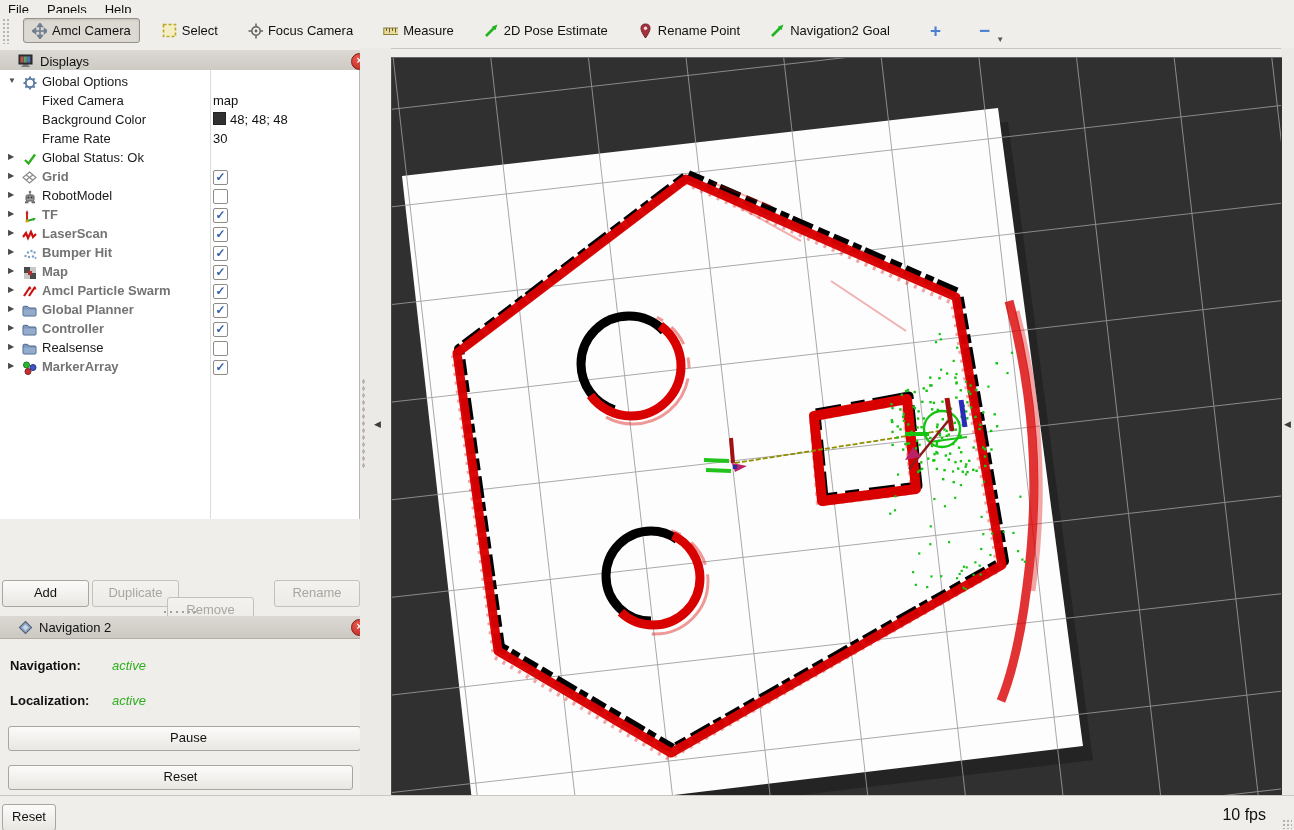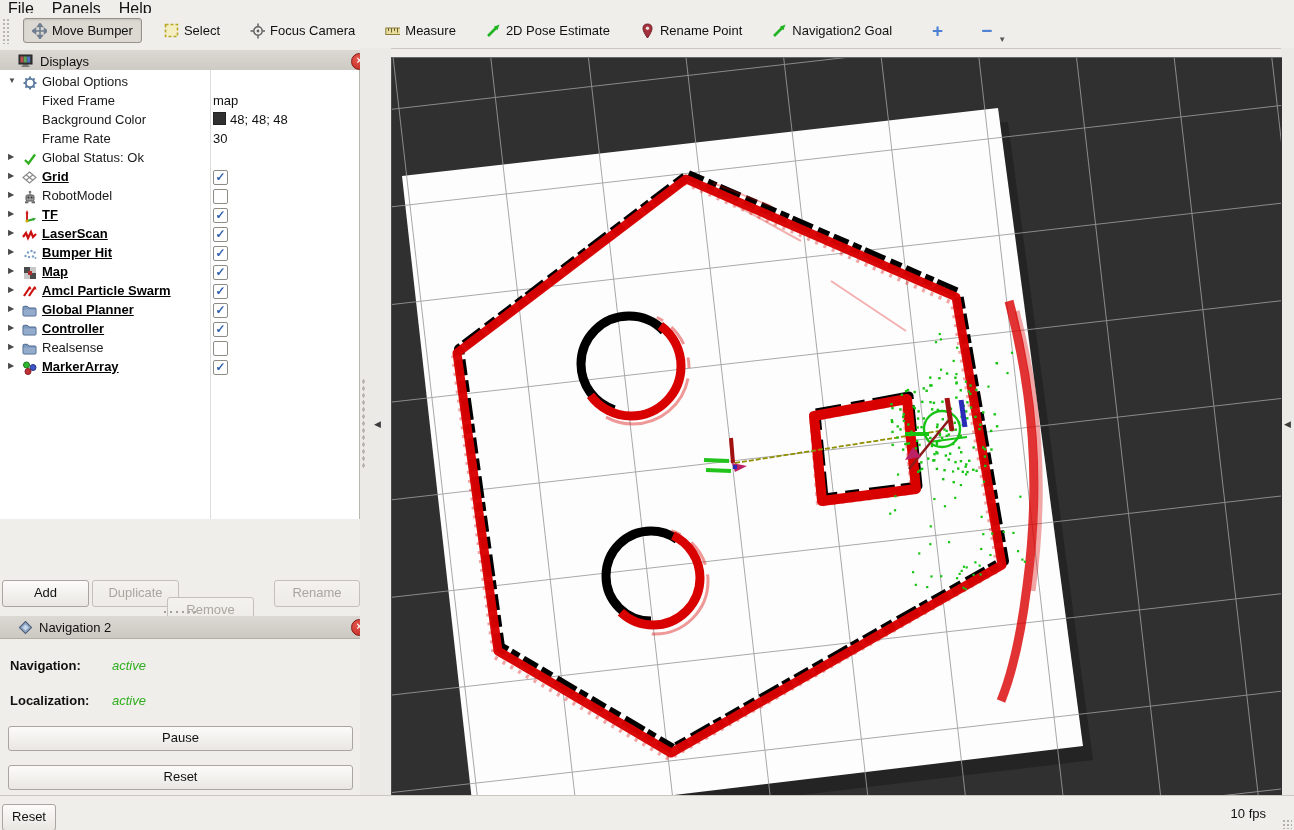--- a/index.html
+++ b/index.html
@@ -1,21 +1,21 @@
 <!DOCTYPE html>
 <html style="--c-bg: #303030; --c-map: #fdfdfd; --c-grid: #9a9a9a; --c-laser: #d90000; --c-wall: #000000; --c-part: #17c414; --c-path: #8f8f00; --c-pose-red: #a31010; --c-pose-blue: #2a2ab8; --c-axgreen: #22c41c; --c-axmag: #bb2266;"><head>
 <meta charset="utf-8">
 <style>
   html,body{margin:0;padding:0;}
   body{width:1294px;height:830px;position:relative;overflow:hidden;
        background:#f0eeea;font-family:"Liberation Sans",sans-serif;color:#1a1a1a;
        -webkit-font-smoothing:antialiased;}
   
   #menubar{position:absolute;left:0;top:0;width:100%;height:13px;overflow:hidden;background:#f0eeea;}
-  .menu-item{display:inline-block;margin:-3px 10px 0 8px;font-size:16px;color:#111;}
+  .menu-item{display:inline-block;margin:-3px 10px 0 8px;font-size:13px;color:#111;}
   
   #toolbar{position:absolute;left:0;top:13px;width:100%;height:35px;background:#f0eeea;
            border-bottom:1px solid #c9c5bf;display:flex;align-items:center;}
   #tb-handle{width:7px;height:26px;margin-left:2px;
      background-image:radial-gradient(#b9b5af 1px, transparent 1.2px);background-size:4px 4px;}
   .tool{display:flex;align-items:center;gap:5px;font-size:13px;color:#111;
         padding:4px 8px;margin-left:14px;border-radius:3px;white-space:nowrap;}
   .tool.active{background:#dcd8d2;border:1px solid #96918a;box-shadow:inset 0 1px 2px rgba(0,0,0,.12);}
   .tool .ticon-box{width:15px;height:15px;display:inline-flex;align-items:center;justify-content:center;}
   .zoombtn{font-size:19px;font-weight:bold;color:#4b80d2;margin-left:26px;padding:0 6px;position:relative;}
@@ -31,21 +31,21 @@
             color:#fff;font-size:10px;line-height:14px;text-align:center;font-weight:bold;}
   #tree{position:absolute;left:0;top:22px;width:359px;height:449px;background:#fff;
         border-right:1px solid #b9b5af;}
   #colsep{position:absolute;left:210px;top:0;width:1px;height:449px;background:#dcdcdc;}
   .trow{position:absolute;left:0;width:359px;height:19px;font-size:13px;display:flex;align-items:center;}
   .trow .arr{position:absolute;left:8px;top:3px;font-size:8px;color:#4a4a4a;}
   .trow .ricon{position:absolute;left:22px;top:2px;width:15px;height:15px;display:inline-flex;
                align-items:center;justify-content:center;}
   .trow .lbl{position:absolute;left:42px;top:1px;}
   .trow .lbl.prop{left:42px;}
-  .trow .lbl.on{color:#000000;font-weight:bold;text-decoration:underline;}
+  .trow .lbl.on{color:#737373;font-weight:bold;}
   .trow .val{position:absolute;left:213px;top:1px;color:#111;}
   .cbox{position:absolute;left:213px;top:2px;width:13px;height:13px;background:#fff;
         border:1px solid #8f8b85;border-radius:2px;font-size:12px;line-height:12px;
         text-align:center;color:#2f5fae;font-weight:bold;}
   .swatch{display:inline-block;width:11px;height:11px;background:#303030;border:1px solid #222;
           vertical-align:-1px;margin-right:4px;}
   .btn{position:absolute;height:25px;background:linear-gradient(#fcfbfa,#e9e7e2);
        border:1px solid #a9a5a0;border-radius:3px;font-size:13px;color:#111;
        text-align:center;line-height:23px;}
   .btn.disabled{color:#aaa69f;background:linear-gradient(#f4f2ef,#ecebe7);border-color:#c4c0ba;}
@@ -58,21 +58,21 @@
   .vsplit .harr{position:absolute;top:371px;font-size:9px;color:#3c3c3c;}
   .dotcol{position:absolute;left:2px;top:330px;width:3px;height:90px;
      background-image:radial-gradient(#b5b1ab 1px, transparent 1.2px);background-size:3px 7px;}
   
   #view{position:absolute;left:391px;top:57px;width:890px;height:738px;background:#303030;
         border-top:1px solid #676767;border-left:1px solid #4a4a4a;}
   #view svg{display:block;}
   
   #statusbar{position:absolute;left:0;top:795px;width:1294px;height:35px;background:#f0eeea;
              border-top:1px solid #cac6c0;}
-  #fps{position:absolute;right:28px;top:10px;font-size:13px;color:#111;}
+  #fps{position:absolute;right:28px;top:10px;font-size:16px;color:#111;}
   #grip{position:absolute;right:2px;bottom:2px;width:10px;height:10px;
      background-image:radial-gradient(#b5b1ab 1px, transparent 1.2px);background-size:4px 4px;}
 </style>
 </head>
 <body>
 
 <div id="menubar"><span class="menu-item"><u>F</u>ile</span><span class="menu-item"><u>P</u>anels</span><span class="menu-item"><u>H</u>elp</span></div>
 
 <div id="toolbar">
   <div id="tb-handle"></div>
@@ -82,21 +82,21 @@
           <g stroke="#6f7f90" stroke-width="1.6" fill="#6f7f90">
             <line x1="8" y1="3" x2="8" y2="13"></line>
             <line x1="3" y1="8" x2="13" y2="8"></line>
             <polygon points="8,0.5 5.8,3.5 10.2,3.5"></polygon>
             <polygon points="8,15.5 5.8,12.5 10.2,12.5"></polygon>
             <polygon points="0.5,8 3.5,5.8 3.5,10.2"></polygon>
             <polygon points="15.5,8 12.5,5.8 12.5,10.2"></polygon>
           </g>
         </svg>
       </span>
-      <span>Move Bumper</span>
+      <span>Amcl Camera</span>
     </div>
     <div class="tool">
       <span class="ticon-box">
         <svg width="15" height="15">
           <rect x="1.5" y="1.5" width="12" height="12" fill="#f4eec2" stroke="#b8a924" stroke-width="1.6" stroke-dasharray="3 2"></rect>
         </svg>
       </span>
       <span>Select</span>
     </div>
     <div class="tool">
@@ -193,21 +193,21 @@
               <line x1="2.4" y1="2.4" x2="4.2" y2="4.2"></line>
               <line x1="9.8" y1="9.8" x2="11.6" y2="11.6"></line>
               <line x1="11.6" y1="2.4" x2="9.8" y2="4.2"></line>
               <line x1="2.4" y1="11.6" x2="4.2" y2="9.8"></line>
             </g>
           </svg>
         </span>
         <span class="lbl">Global Options</span>
       </div>
       <div class="trow" style="top: 22px;">
-        <span class="lbl prop">Fixed Frame</span>
+        <span class="lbl prop">Fixed Camera</span>
         <span class="val">map</span>
       </div>
       <div class="trow" style="top: 41px;">
         <span class="lbl prop">Background Color</span>
         <span class="val"><span class="swatch"></span>48; 48; 48</span>
       </div>
       <div class="trow" style="top: 60px;">
         <span class="lbl prop">Frame Rate</span>
         <span class="val">30</span>
       </div>
@@ -384,21 +384,21 @@
     <div class="closebtn">×</div>
   </div>
   <div class="statrow" style="top:610px;">
     <span>Navigation:</span>
     <span class="sval">active</span>
   </div>
   <div class="statrow" style="top:645px;">
     <span>Localization:</span>
     <span class="sval">active</span>
   </div>
-  <div class="btn" style="left: 8px; top: 678px; width: 343px; height: 23px; line-height: 21px;">Pause</div><div class="btn" style="left: 8px; top: 717px; width: 343px; height: 23px; line-height: 21px;">Reset</div><div class="btn" style="left: 8px; top: 756px; width: 343px; height: 23px; line-height: 21px;">Waypoint mode</div><span id="nav-buttons-anchor"></span>
+  <div class="btn" style="left: 8px; top: 678px; width: 343px; height: 23px; line-height: 21px; padding-left: 8px;">Pause</div><div class="btn" style="left: 8px; top: 717px; width: 343px; height: 23px; line-height: 21px;">Reset</div><div class="btn" style="left: 8px; top: 756px; width: 343px; height: 23px; line-height: 21px;">Waypoint mode</div><span id="nav-buttons-anchor"></span>
 </div>
 
 <div class="vsplit" style="left:360px;width:31px;">
   <div class="dotcol"></div>
   <span class="harr" style="left:14px;">◀</span>
 </div>
 <div class="vsplit" style="left:1281px;width:13px;">
   <span class="harr" style="left:3px;">◀</span>
 </div>
 

